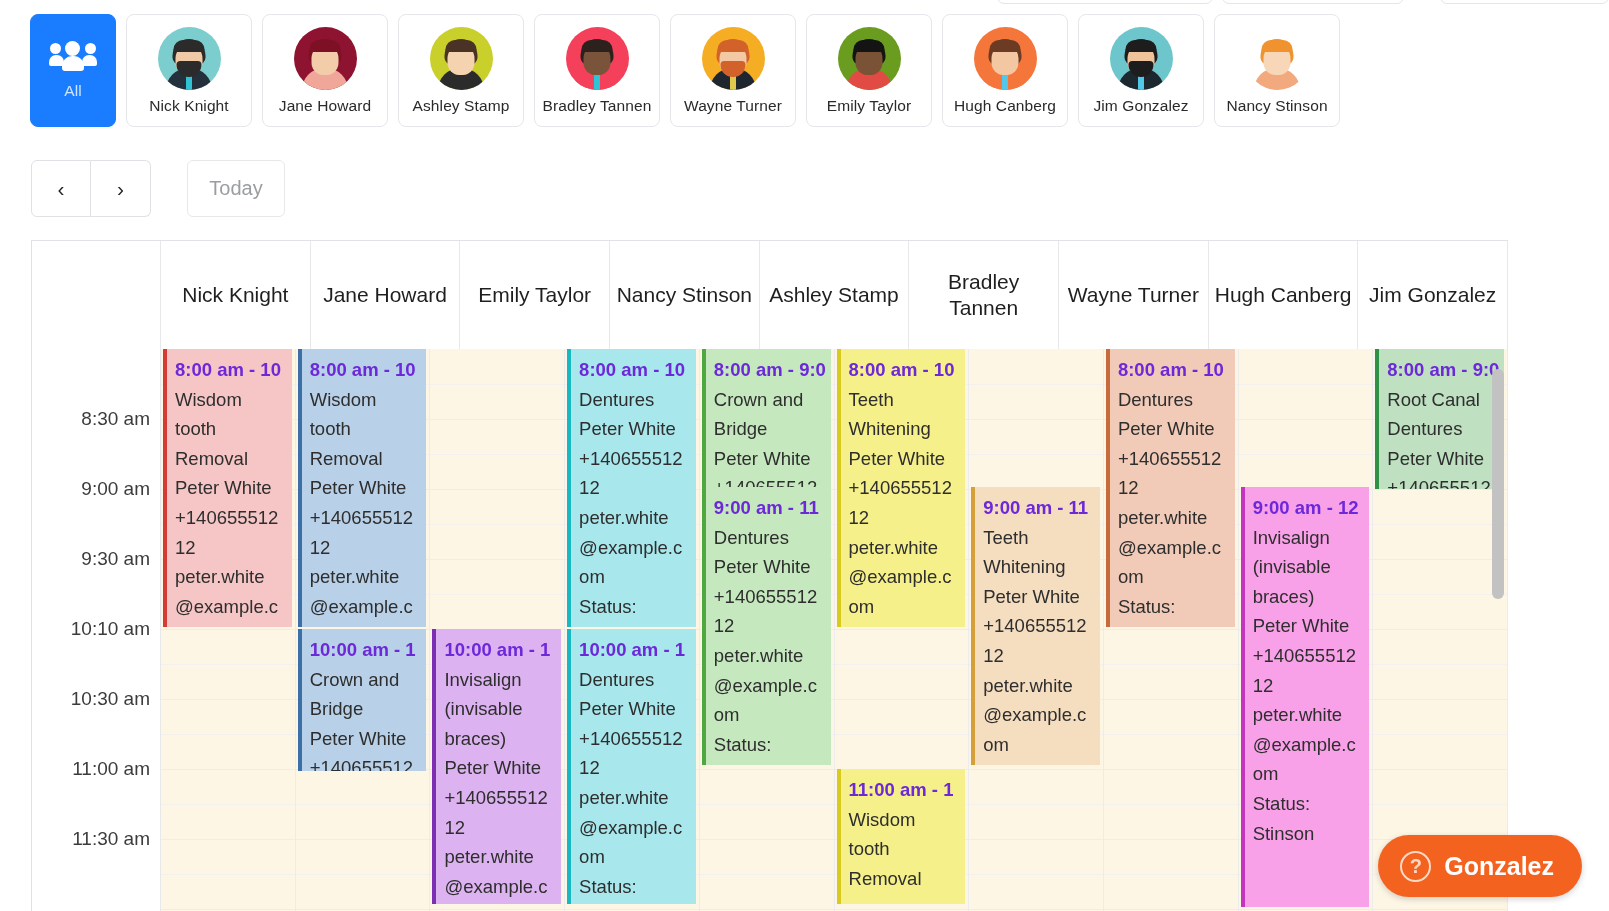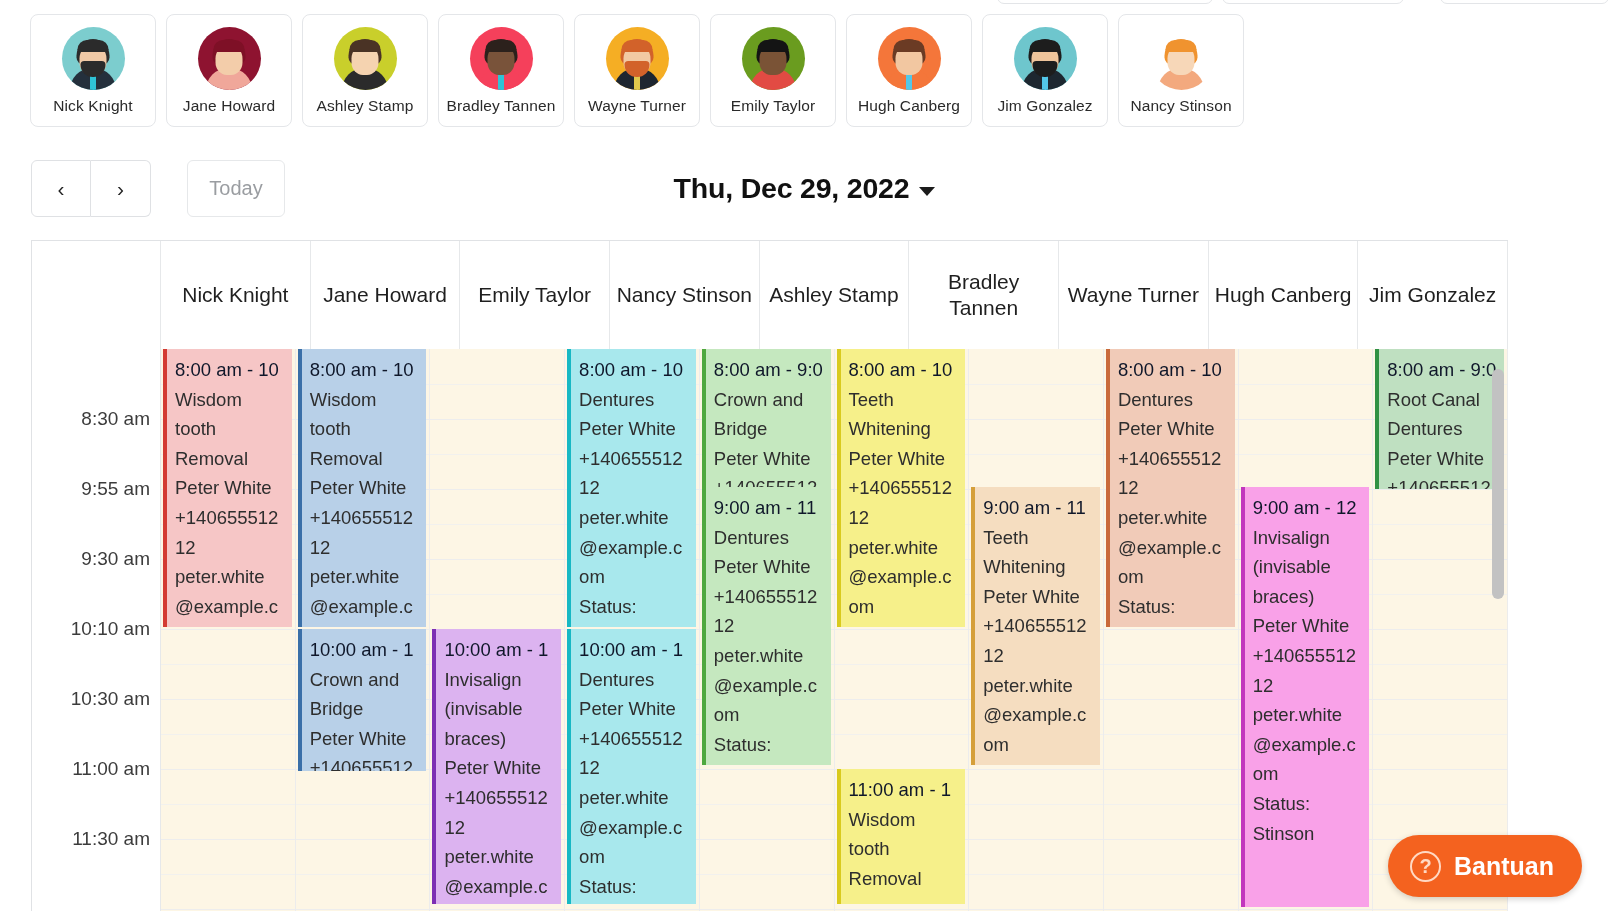--- a/index.html
+++ b/index.html
@@ -152,21 +152,21 @@
   .rowline { position:absolute; left:0; right:0; height:0; border-top:1px solid #ededed; }
   .rowline.half { border-top:1px solid #f2f1ee; }
 
   .ev {
     position:absolute; left: 2px; right: 3px;
     border-left: 4px solid #888;
     padding: 6px 0 2px 8px;
     font-size: 18.5px; line-height: 29.6px;
     overflow:hidden; cursor:pointer; z-index:2;
   }
-  .ev .t { font-weight: 400; color:#0f172a; white-space: nowrap; }
+  .ev .t { font-weight: 700; color:#6d28d9; white-space: nowrap; }
   .ev .l { color:#2e2e2e; }
 
   
   .vscroll {
     position:absolute; right: 4px; top: 128px;
     width: 12px; height: 230px; border-radius: 7px;
     background:#c2c2c2; z-index:6;
   }
 
   
@@ -189,20 +189,31 @@
 
 <div class="page">
 
   <div class="ghost-row">
     <div class="ghost-card" style="left:997px; width:216px;"></div>
     <div class="ghost-card" style="left:1222px; width:182px;"></div>
     <div class="ghost-card" style="left:1440px; width:169px;"></div>
   </div>
 
   <div class="staff-strip">
+    <div class="staff-card all">
+      <div class="all-icon">
+        <i class="b1"></i>
+          <i class="b2"></i>
+          <i class="b3"></i>
+        <i class="t1"></i>
+          <i class="t2"></i>
+          <i class="t3"></i>
+      </div>
+      <div class="name">All</div>
+    </div>
 
   <div class="staff-card">
         <div class="av" style="background: rgb(124, 205, 206);">
           <div class="body" style="background: rgb(36, 48, 60);"></div>
           <div class="tie" style="background: rgb(47, 195, 214);"></div>
           <div class="hair" style="top: 12px; width: 33px; height: 26px; border-radius: 17px 17px 8px 8px; background: rgb(43, 43, 43);"></div>
           <div class="head" style="background: rgb(240, 201, 166);"></div>
           <div class="hair" style="top: 13px; width: 31px; height: 12px; border-radius: 16px 16px 4px 4px; background: rgb(43, 43, 43);"></div>
           <div class="hair" style="top: 34px; width: 25px; height: 16px; border-radius: 4px 4px 13px 13px; background: rgb(43, 43, 43);"></div>
         </div>
@@ -288,44 +299,40 @@
       </div>
     </div>
 
   <div class="toolbar">
     <div class="btn-group nav-group">
       <div class="btn">‹</div>
       <div class="btn">›</div>
     </div>
     <div class="today-btn">Today</div>
 
-    <div class="date-title">
-      <span>Thu, Dec 29, 2022</span>
-      <span class="caret"></span>
-    </div>
 
   </div>
 
   <div class="cal">
     <div class="cal-head">
       <div class="gutter-h"></div>
     <div class="col-h">Nick Knight</div>
         <div class="col-h">Jane Howard</div>
         <div class="col-h">Emily Taylor</div>
         <div class="col-h">Nancy Stinson</div>
         <div class="col-h">Ashley Stamp</div>
         <div class="col-h">Bradley Tannen</div>
         <div class="col-h">Wayne Turner</div>
         <div class="col-h">Hugh Canberg</div>
         <div class="col-h">Jim Gonzalez</div>
       </div>
     <div class="cal-body">
       <div class="gutter">
           <div class="tlabel" style="top: 70px;">8:30 am</div>
-          <div class="tlabel" style="top: 140px;">9:55 am</div>
+          <div class="tlabel" style="top: 140px;">9:00 am</div>
           <div class="tlabel" style="top: 210px;">9:30 am</div>
           <div class="tlabel" style="top: 280px;">10:10 am</div>
           <div class="tlabel" style="top: 350px;">10:30 am</div>
           <div class="tlabel" style="top: 420px;">11:00 am</div>
           <div class="tlabel" style="top: 490px;">11:30 am</div>
         </div>
       <div class="cols">
           <div class="col">
             <div class="rowline half" style="top: 35px;"></div>
             <div class="rowline" style="top: 70px;"></div>
@@ -648,16 +655,16 @@
               <div class="l">+140655512</div>
             </div>
           </div>
         </div>
     </div>
     <div class="vscroll"></div>
   </div>
 
   <div class="help-fab">
     <div class="q-circle">?</div>
-    <span>Bantuan</span>
+    <span>Gonzalez</span>
   </div>
 
 </div>
 
 </body></html>

